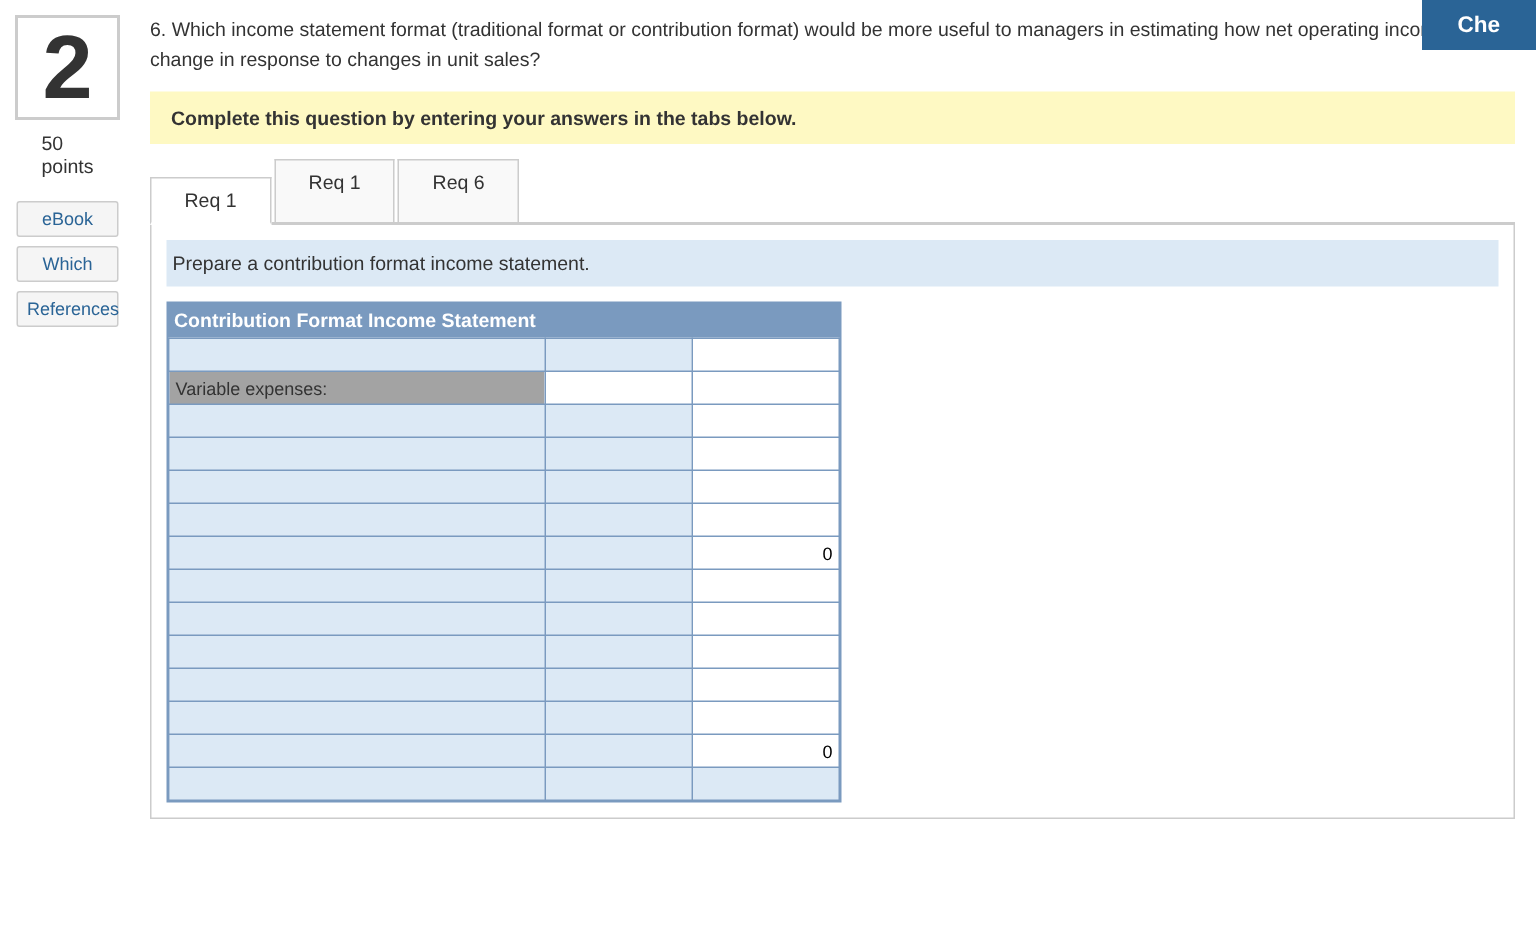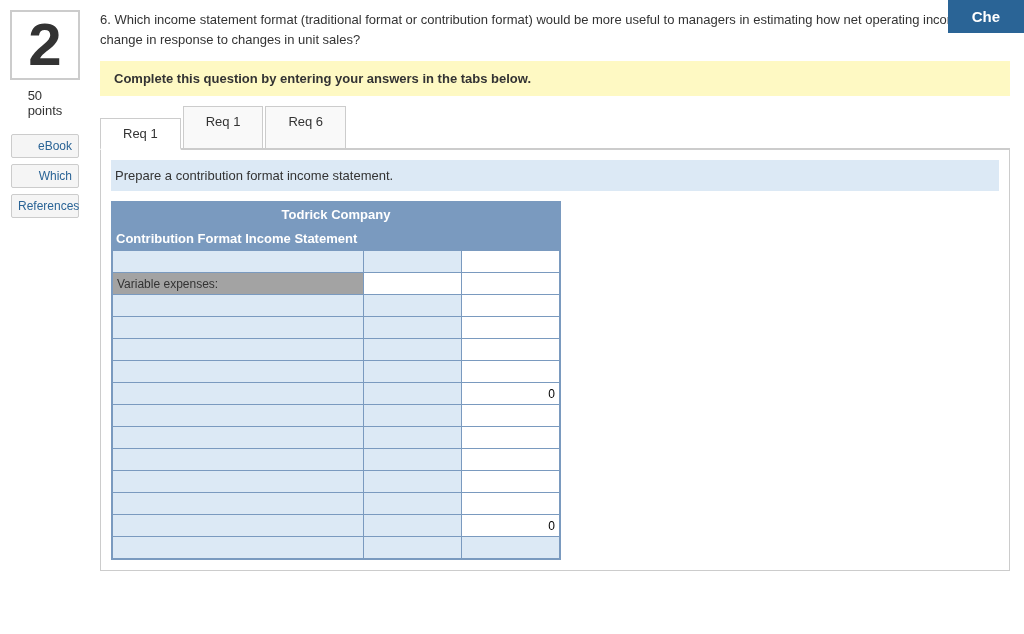--- a/index.html
+++ b/index.html
@@ -46,21 +46,21 @@
 
     .points-label {
       text-align: left;
       color: #333;
       font-size: 13px;
       margin-bottom: 16px;
     }
 
     .sidebar-btn {
       width: 68px;
-      text-align: right;
+      text-align: center;
       padding: 4px 6px;
       margin-bottom: 6px;
       border: 1px solid #ccc;
       background: #f5f5f5;
       color: #2a6496;
       cursor: pointer;
       border-radius: 2px;
       font-size: 12px;
     }
 
@@ -224,21 +224,20 @@
     <div class="tabs">
       <div class="tab active">Req 1</div>
       <div class="tab">Req 1</div>
       <div class="tab">Req 6</div>
     </div>
 
     <div class="req-content">
       <div class="req-instruction">Prepare a contribution format income statement.</div>
 
       <div class="income-table-wrapper">
-        <div class="table-header-row">Todrick Company</div>
         <div class="table-subheader-row">Contribution Format Income Statement</div>
 
         <table class="income-table">
 
           <tbody>
               <tr>
             <td class="label-cell blue-bg"><input type="text" style=""></td>
             <td class="amount-cell blue-bg"><input type="text" style=""></td>
             <td class="total-cell"></td>
           </tr>

